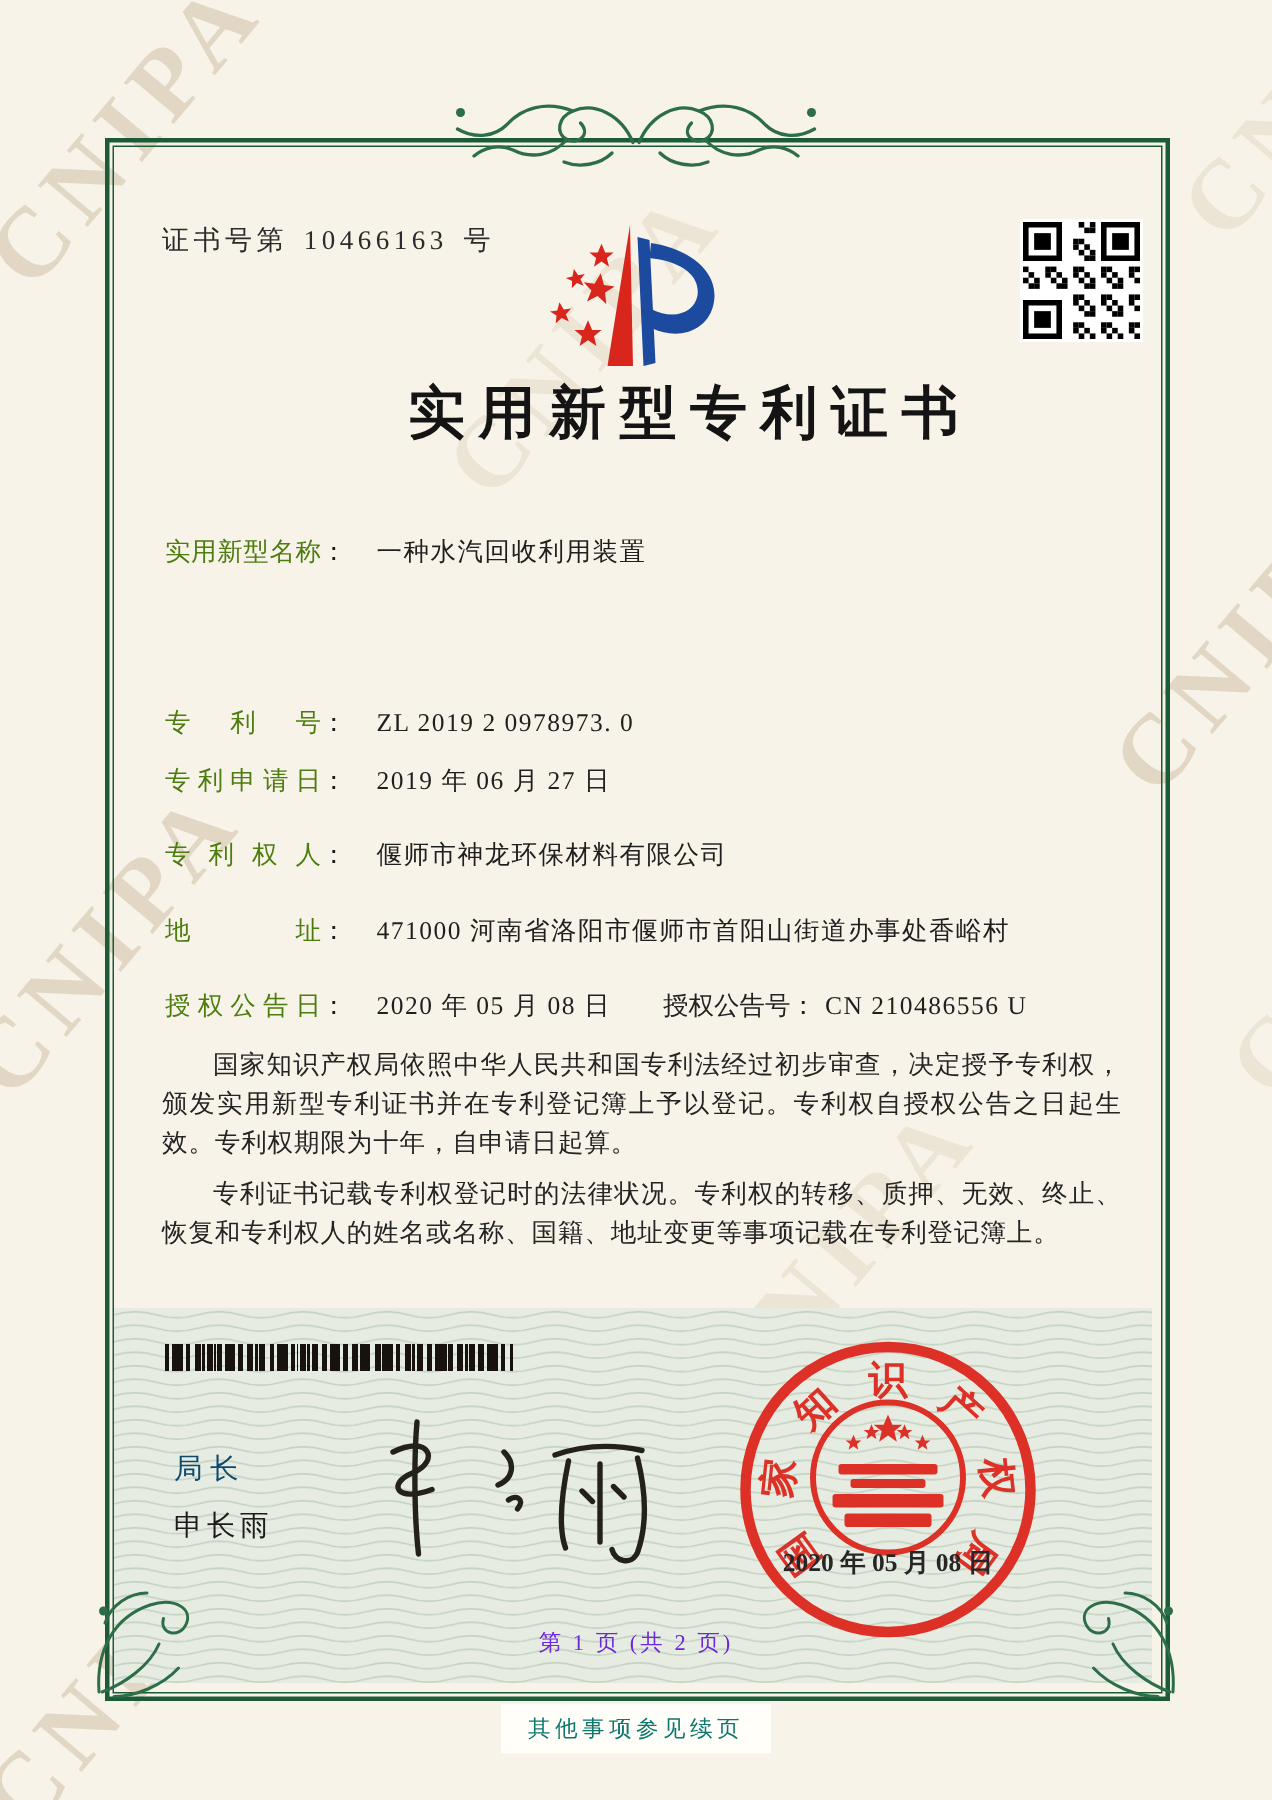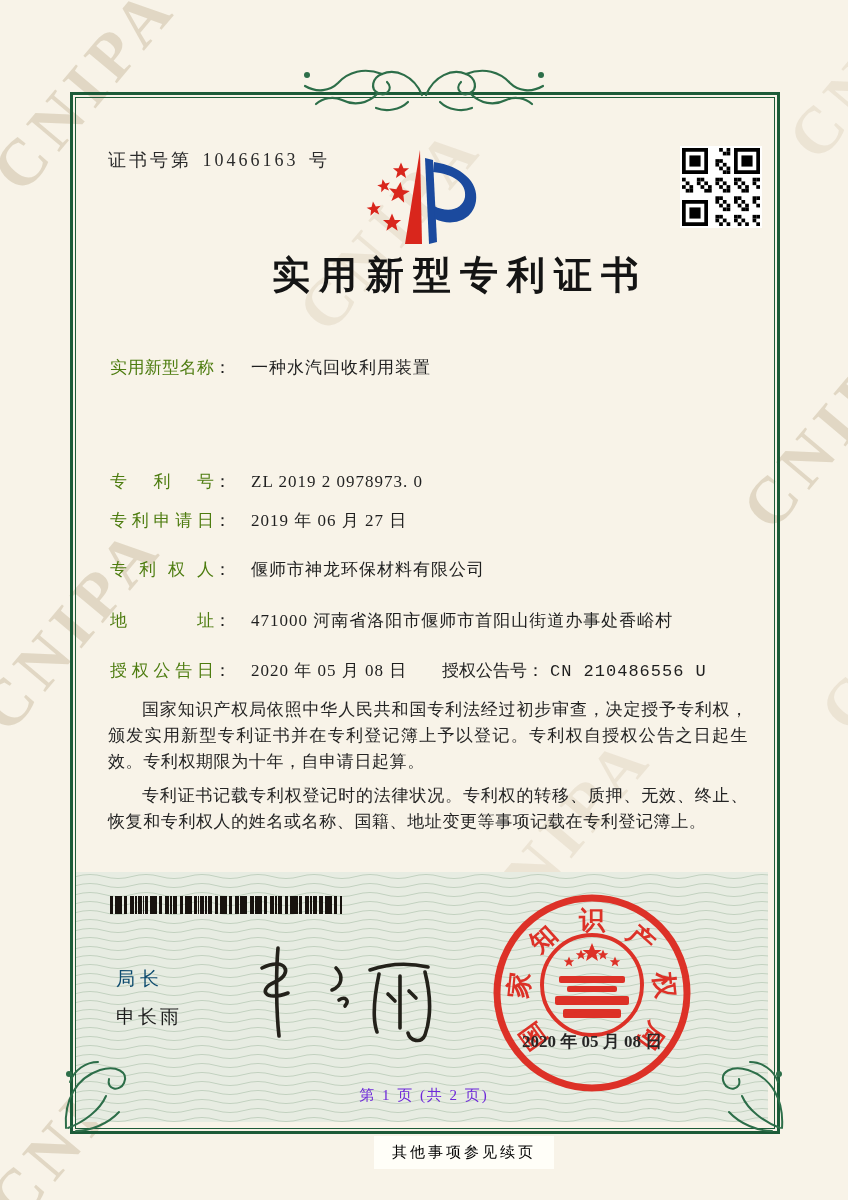--- a/index.html
+++ b/index.html
@@ -29,21 +29,21 @@
   .title{
     position:absolute;left:70px;top:250px;width:708px;text-align:center;z-index:3;
     font-size:38px;font-weight:bold;letter-spacing:9px;color:#141414;padding-left:36px;
   }
   
   .row{position:absolute;left:110px;width:650px;font-size:17px;z-index:3;white-space:nowrap;}
   .flabel{display:inline-block;width:104px;text-align:justify;text-align-last:justify;vertical-align:bottom;color:#4d7c0f;}
   .colon{color:#1e1e1e;}
   .fvalue{margin-left:20px;letter-spacing:1px;color:#1f1f1f;}
   .grant2{position:absolute;left:332px;top:0;}
-  .grant2 .fvalue{margin-left:6px;font-family:Liberation Mono, monospace;}
+  .grant2 .fvalue{margin-left:6px;}
   
   .bodytext{position:absolute;left:108px;top:697px;width:640px;z-index:3;
     font-size:17px;line-height:26px;text-align:justify;color:#242424;letter-spacing:0.6px;}
   .bodytext p{margin:0 0 8px 0;text-indent:2em;}
   
   .barcode{position:absolute;left:110px;top:896px;width:232px;height:18px;z-index:3;
     background-image:
       repeating-linear-gradient(90deg,#17120e 0 2px,rgba(0,0,0,0) 2px 5px),
       repeating-linear-gradient(90deg,#17120e 0 3px,rgba(0,0,0,0) 3px 7px),
       repeating-linear-gradient(90deg,#17120e 0 1px,rgba(0,0,0,0) 1px 11px);
@@ -52,21 +52,21 @@
   .signoff-title{position:absolute;left:116px;top:966px;font-size:19px;letter-spacing:5px;color:#0c4a6e;z-index:3;}
   .signoff-name{position:absolute;left:116px;top:1004px;font-size:19px;letter-spacing:3px;color:#1c1c1c;z-index:3;}
   .signature{position:absolute;left:238px;top:938px;z-index:3;}
   
   .seal{position:absolute;left:487px;top:888px;z-index:4;opacity:0.95;}
   .seal text{font-family:"Liberation Serif","DejaVu Serif",serif;font-weight:bold;}
   
   .page-num{position:absolute;left:70px;top:1086px;width:708px;text-align:center;font-size:15px;letter-spacing:2px;color:#6d28d9;z-index:3;}
   .cont-note{
     position:absolute;left:424px;top:1136px;transform:translateX(-50%);z-index:3;
-    background:#fffef8;padding:7px 18px;font-size:15px;letter-spacing:3px;color:#000000;margin-left:40px;
+    background:#fffef8;padding:7px 18px;font-size:15px;letter-spacing:3px;color:#0f766e;
   }
   .ornament{position:absolute;z-index:3;pointer-events:none;}
 </style>
 </head>
 <body>
 
 <div class="page">
 
   <span class="wm" style="left:-38px;top:50px;">CNIPA</span>
   <span class="wm light" style="left:268px;top:190px;">CNIPA</span>

